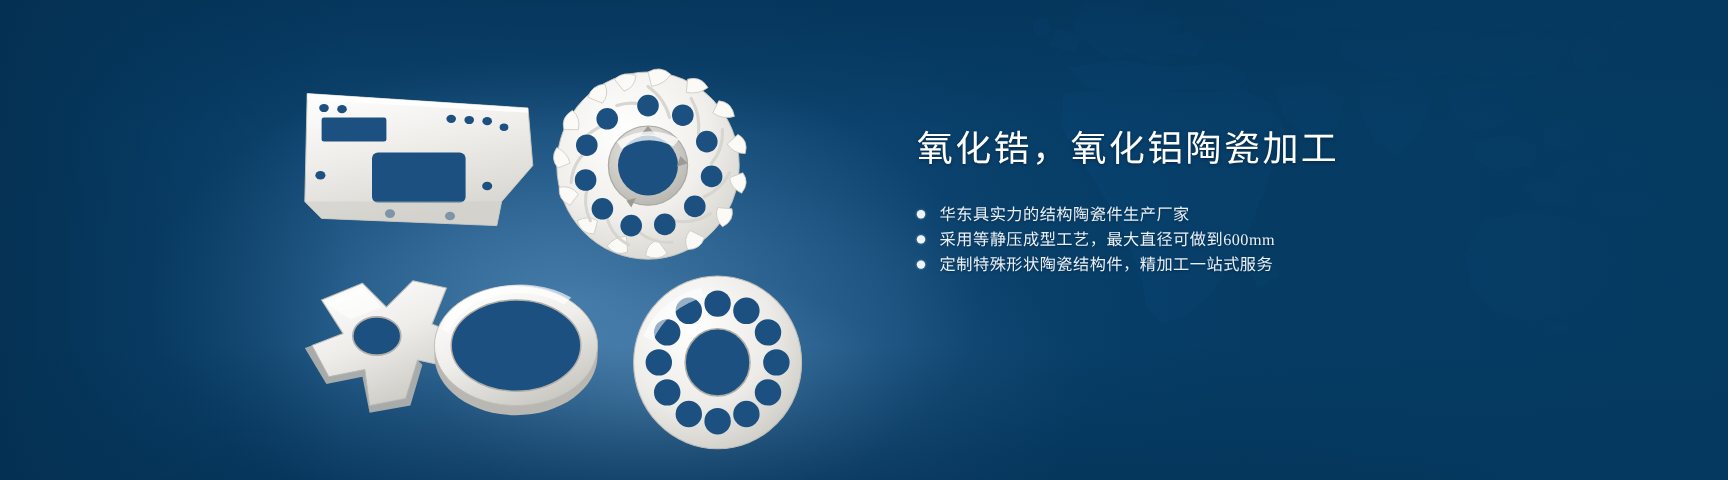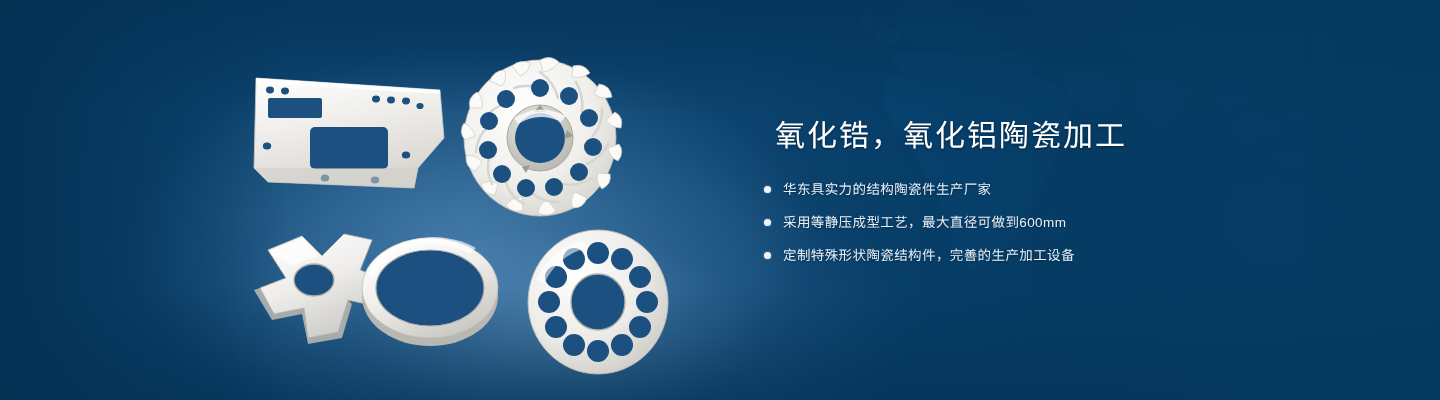--- a/index.html
+++ b/index.html
@@ -88,41 +88,42 @@
   .hole           { fill: #1b5080; }
 
   
   .copy {
     position: absolute;
     left: 764px;
     top: 104px;
     width: 600px;
   }
   .headline {
-    margin: 11px;
+    margin: 0;
     color: #ffffff;
     font-size: 30px;
     font-weight: normal;
     letter-spacing: 2px;
     line-height: 42px;
     text-shadow: 0 1px 3px rgba(0,20,40,0.55);
     white-space: nowrap;
   }
   .bullets {
     list-style: none;
     margin: 22px 0 0 0;
     padding: 0;
+    font-family: Liberation Serif, serif;
   }
   .bullet {
     display: flex;
     align-items: center;
     height: 21px;
     margin-bottom: 0px;
   }
-  .bullet + .bullet { margin-top: 12px; }
+  .bullet + .bullet { margin-top: 0px; }
   .dot {
     flex: 0 0 auto;
     width: 7px;
     height: 7px;
     border-radius: 50%;
     background: #eef4f9;
     margin-right: 12px;
     box-shadow: 0 0 2px rgba(255,255,255,0.5);
   }
   .bullet-text {
@@ -380,20 +381,20 @@
         <span class="bullet-text">华东具实力的结构陶瓷件生产厂家</span>
       </li>
 
       <li class="bullet">
         <span class="dot"></span>
         <span class="bullet-text">采用等静压成型工艺，最大直径可做到600mm</span>
       </li>
 
       <li class="bullet">
         <span class="dot"></span>
-        <span class="bullet-text">定制特殊形状陶瓷结构件，完善的生产加工设备</span>
+        <span class="bullet-text">定制特殊形状陶瓷结构件，精加工一站式服务</span>
       </li>
 
 
     </ul>
   </div>
 
 </div>
 
 </body></html>

